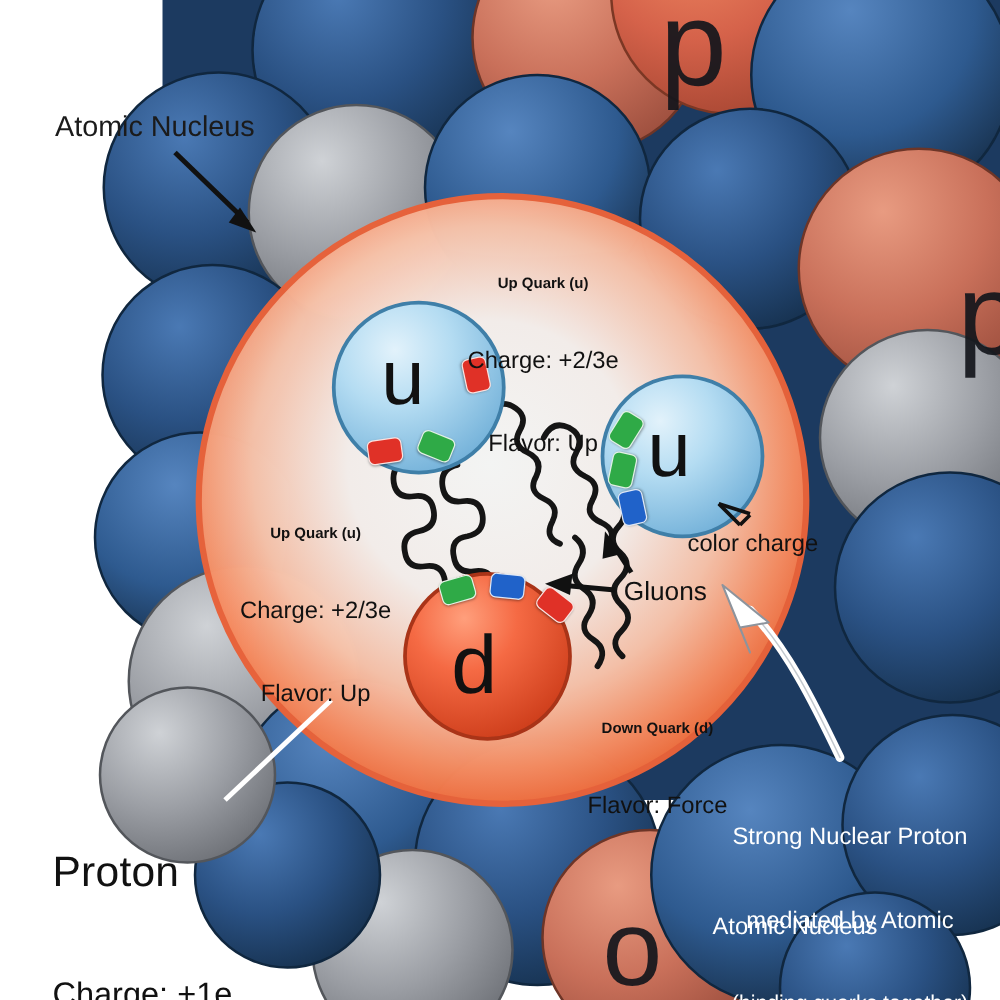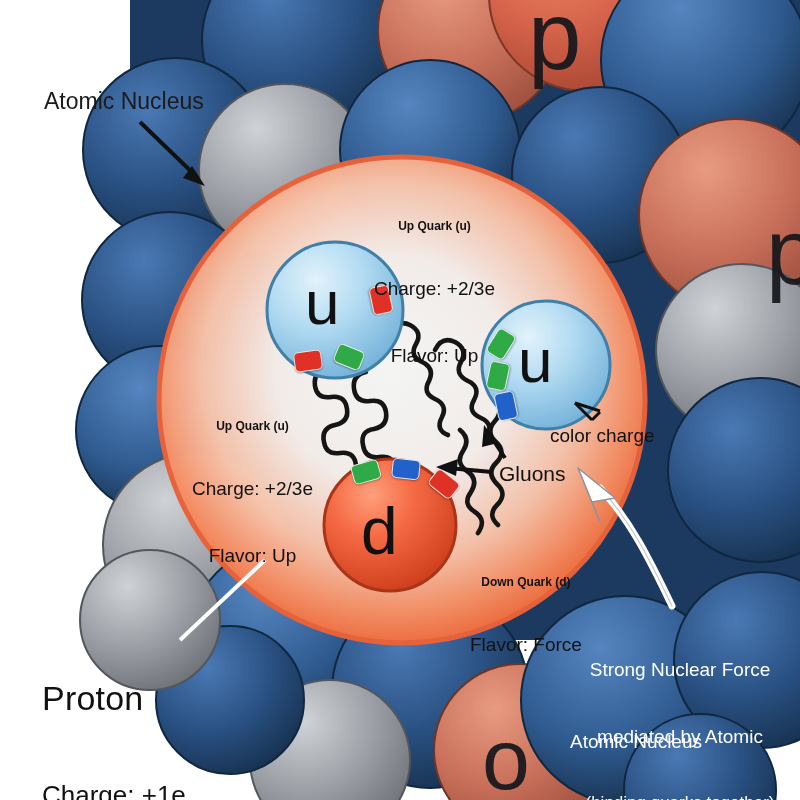--- a/index.html
+++ b/index.html
@@ -291,18 +291,18 @@
   <div class="txt" id="gluons-label">Gluons</div>
 
   <div class="txt" id="proton-block">
     <span class="p-title">Proton</span>
     <span class="p-line">Charge: +1e</span>
     
     
   </div>
 
   <div class="txt white center" id="snf-block">
-    <span class="snf1">Strong Nuclear Force</span>
+    <span class="snf1">Strong Nuclear Proton</span>
     <span class="snf2">mediated by Atomic</span>
     <span class="snf3">(binding quarks together)</span>
   </div>
 
 </div>
 
 </body></html>

